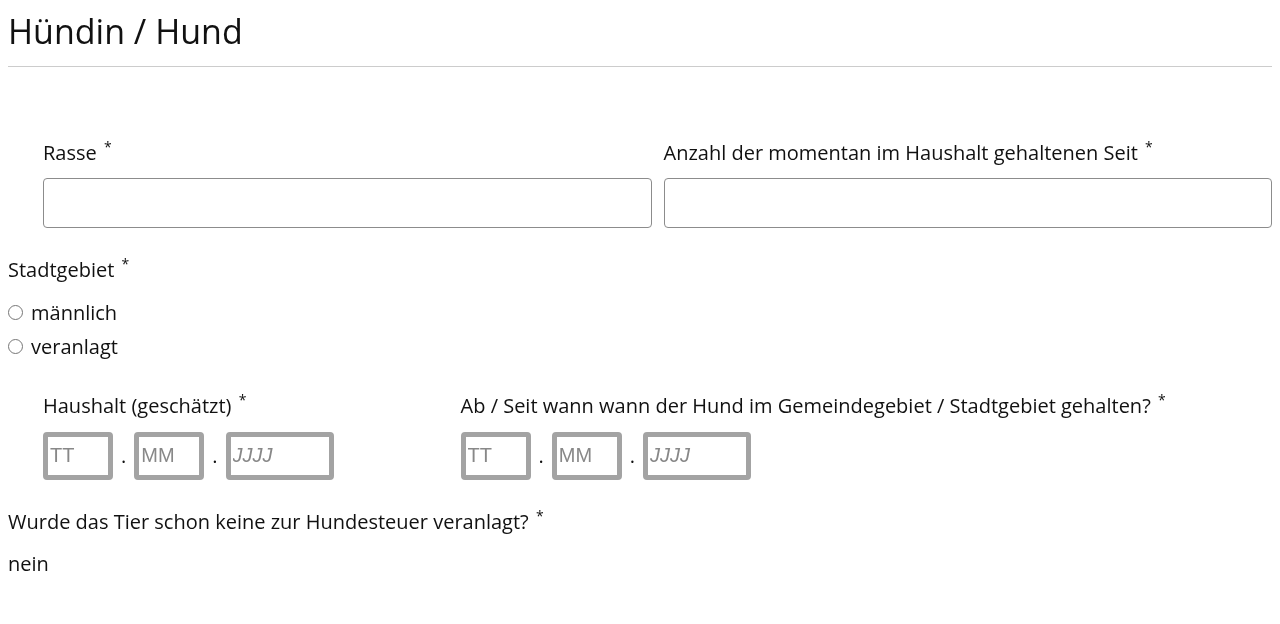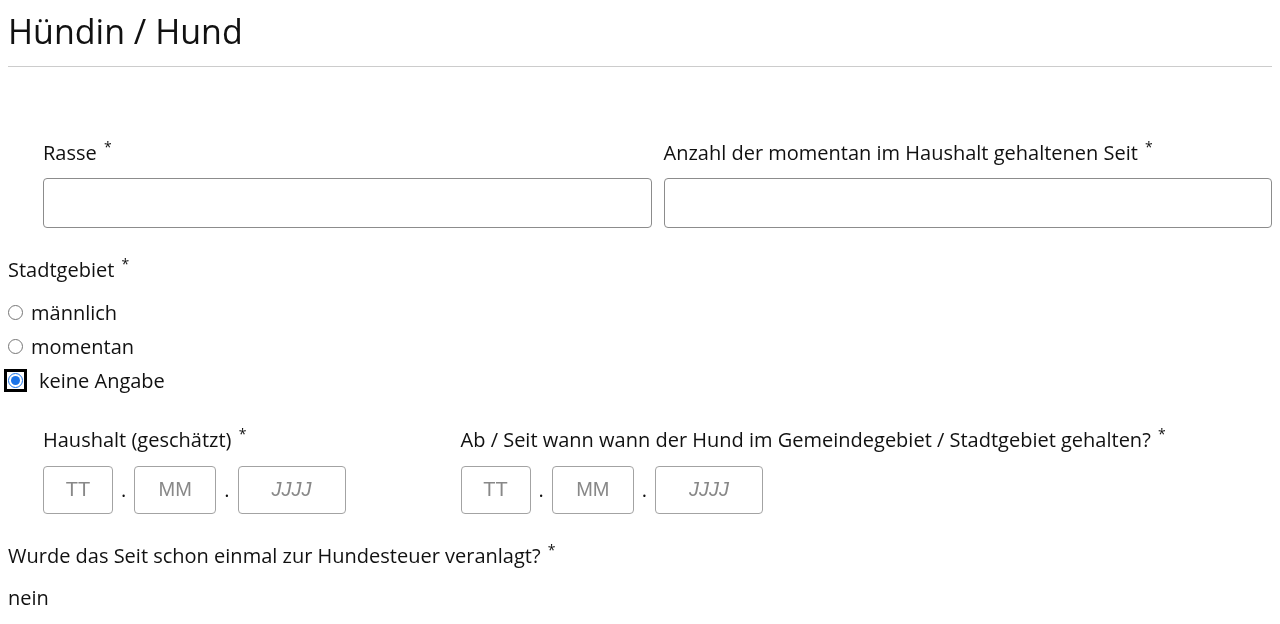--- a/index.html
+++ b/index.html
@@ -70,29 +70,29 @@
   }
   .focus-ring input[type="radio"] { margin: 0; }
 
   .date-group {
     display: flex;
     align-items: center;
     gap: 8px;
   }
   .date-part {
     height: 48px;
-    text-align: center;
+    text-align: left;
     font-size: 20px;
-    border: 1px solid #a3a3a3;
+    border: 5px solid #a3a3a3;
     border-radius: 4px;
     color: #111;
   }
   .date-part::placeholder { color: #888; }
   .dp-day   { width: 70px; }
-  .dp-month { width: 82px; }
+  .dp-month { width: 70px; }
   .dp-year  { width: 108px; font-style: italic; }
   .date-dot { color: #111; }
 </style>
 </head>
 <body>
 
 <h2 class="page-title">Hündin / Hund</h2>
 <hr class="divider">
 
 <div class="row">
@@ -117,27 +117,21 @@
     <span>Stadtgebiet</span>
     <span class="required-star">*</span>
   </label>
   <div class="radio-group">
     <div class="radio-option">
       <input type="radio" name="sex" id="sex-m" style="">
       <label for="sex-m">männlich</label>
     </div>
     <div class="radio-option">
       <input type="radio" name="sex" id="sex-f" style="">
-      <label for="sex-f">momentan</label>
-    </div>
-    <div class="radio-option">
-      <span class="focus-ring">
-        <input type="radio" name="sex" id="sex-n" checked="" style="">
-      </span>
-      <label for="sex-n">keine Angabe</label>
+      <label for="sex-f">veranlagt</label>
     </div>
   </div>
 </div>
 
 <div class="row">
   <div class="col-third field">
     <label class="field-label">
       <span>Haushalt (geschätzt)</span>
       <span class="required-star">*</span>
     </label>
@@ -160,21 +154,21 @@
       <span class="date-dot">.</span>
       <input type="text" class="date-part dp-month" placeholder="MM" style="">
       <span class="date-dot">.</span>
       <input type="text" class="date-part dp-year" placeholder="JJJJ" style="">
     </div>
   </div>
 </div>
 
 <div class="field" style="margin-bottom:0">
   <label class="field-label">
-    <span>Wurde das Seit schon einmal zur Hundesteuer veranlagt?</span>
+    <span>Wurde das Tier schon keine zur Hundesteuer veranlagt?</span>
     <span class="required-star">*</span>
   </label>
   <div class="radio-group">
     <div class="radio-option">
 
       <label for="tax-n">nein</label>
     </div>
   </div>
 </div>
 

